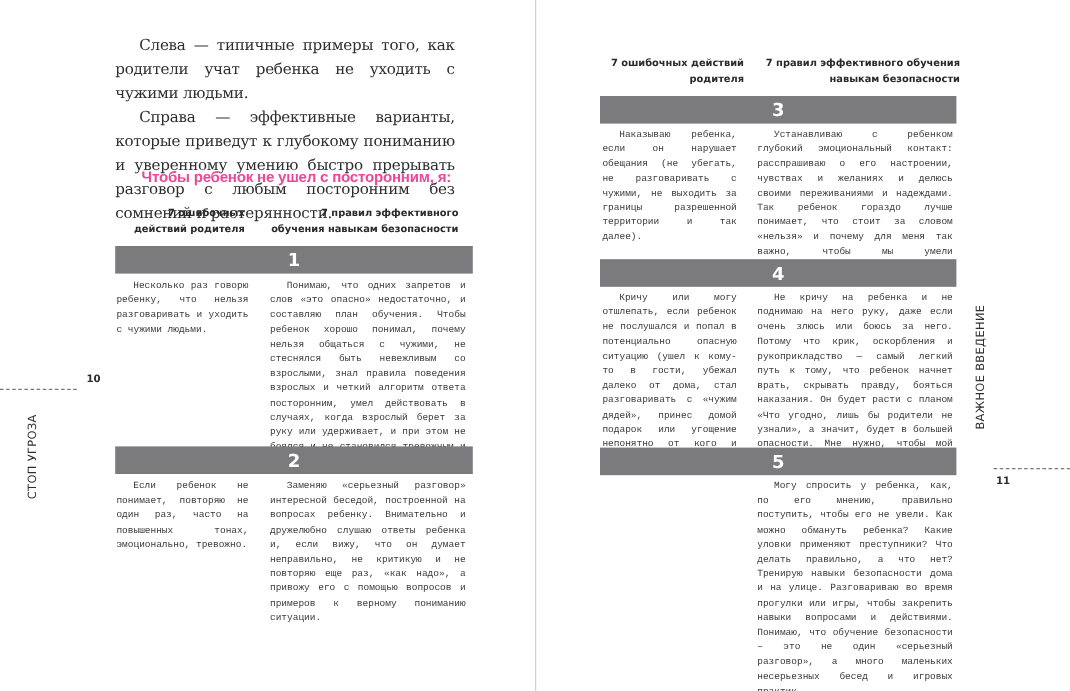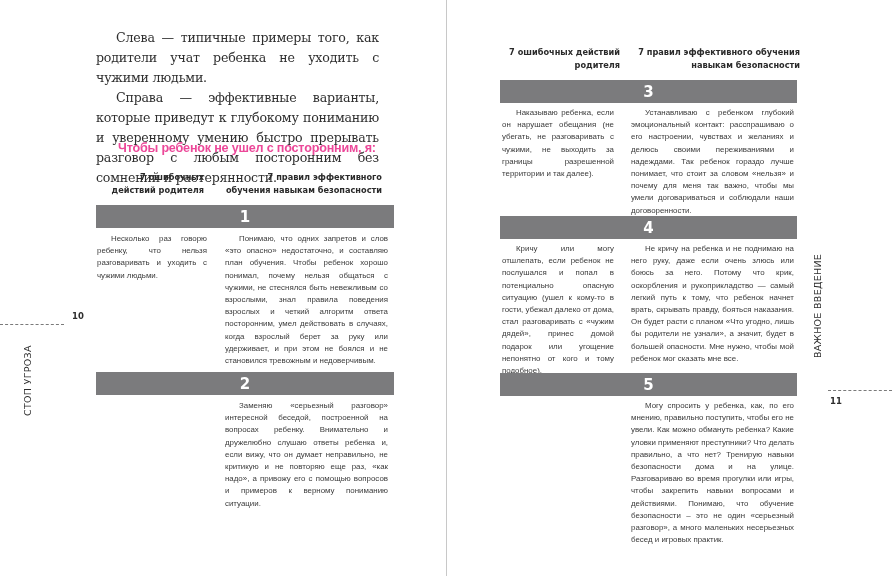--- a/index.html
+++ b/index.html
@@ -34,21 +34,21 @@
       position: absolute; height: 23px; background: #7b7b7d;
       display: flex; align-items: center; justify-content: center;
     }
     .bar span {
       font-family: "DejaVu Sans", "Liberation Sans", sans-serif;
       font-weight: bold; font-size: 15px; color: #ffffff;
     }
 
     .cell {
       position: absolute;
-      font-family: Liberation Sans, sans-serif;
+      font-family: Liberation Mono, monospace;
       font-size: 7.9px; line-height: 12.2px; color: #3a3a3a;
       text-align: justify; text-indent: 14px; hyphens: manual;
     }
 
     .runner {
       position: absolute;
       font-family: "DejaVu Sans", "Liberation Sans", sans-serif;
       font-size: 9.5px; color: #2e2e2e; letter-spacing: 0.3px; white-space: nowrap;
     }
     .runner-left { left: 22px; top: 416px; transform: rotate(-90deg); transform-origin: left top; }
@@ -82,20 +82,21 @@
 
     <div class="bar" style="left:96px; top:205px; width:298px;">
       <span>1</span>
     </div>
     <div class="cell" style="left:97px; top:233px; width:110px;">Несколько раз говорю ребенку, что нельзя разговаривать и уходить с чужими людьми.</div>
     <div class="cell" style="left:225px; top:233px; width:163px;">Понимаю, что одних запретов и слов «это опасно» недостаточно, и составляю план обучения. Чтобы ребенок хорошо понимал, почему нельзя общаться с чужими, не стеснялся быть невежливым со взрослыми, знал правила поведения взрослых и четкий алгоритм ответа посторонним, умел действовать в случаях, когда взрослый берет за руку или удерживает, и при этом не боялся и не становился тревожным и недоверчивым.</div>
 
     <div class="bar" style="left:96px; top:372px; width:298px;">
       <span>2</span>
     </div>
+    <div class="cell" style="left:97px; top:400px; width:110px;">Если ребенок не понимает, повторяю не один раз, часто на повышенных тонах, эмоционально, тревожно.</div>
     <div class="cell" style="left:225px; top:400px; width:163px;">Заменяю «серьезный разговор» интересной беседой, построенной на вопросах ребенку. Внимательно и дружелюбно слушаю ответы ребенка и, если вижу, что он думает неправильно, не критикую и не повторяю еще раз, «как надо», а привожу его с помощью вопросов и примеров к верному пониманию ситуации.</div>
 
     <div class="folio" style="left:52px; top:311px;margin-left:20px;">10</div>
     <div class="dots" style="left:0; top:324px; width:64px;"></div>
     <div class="runner runner-left">СТОП УГРОЗА</div>
   </div>
 
   <div class="gutter"></div>
 
   <div class="page page-right">

